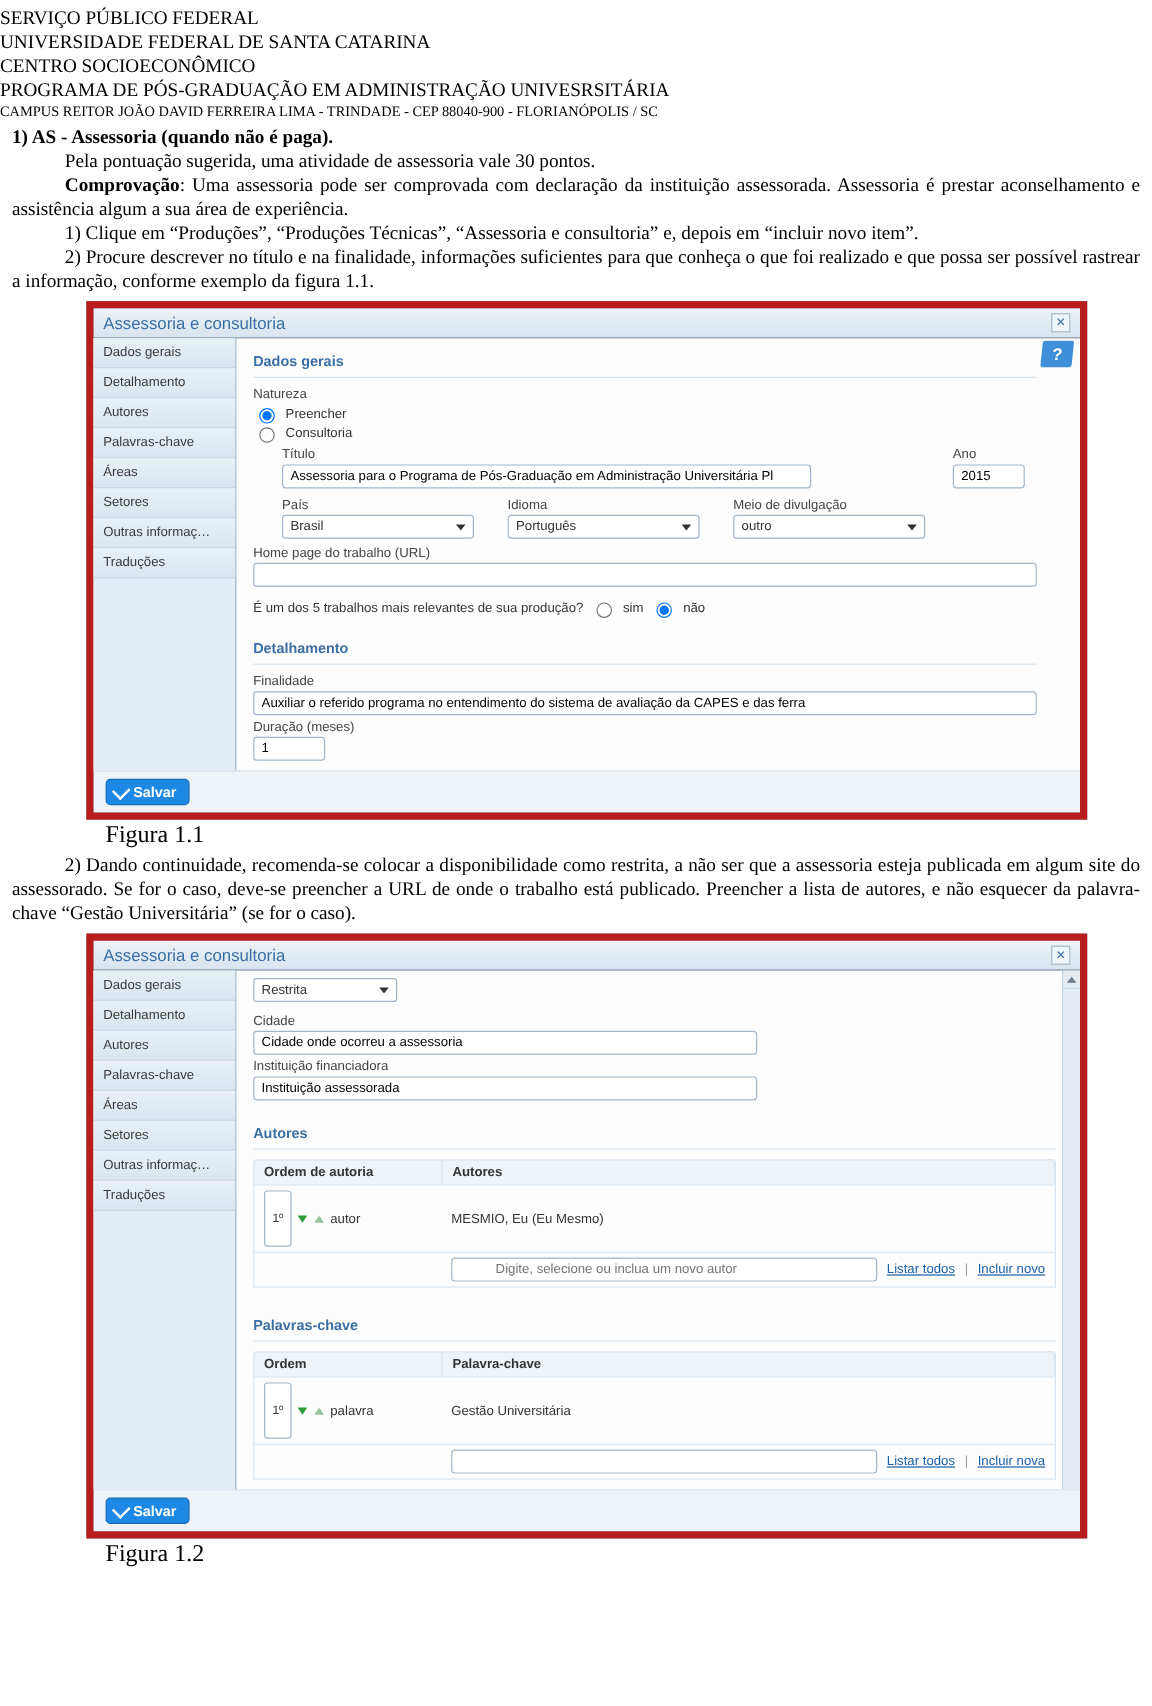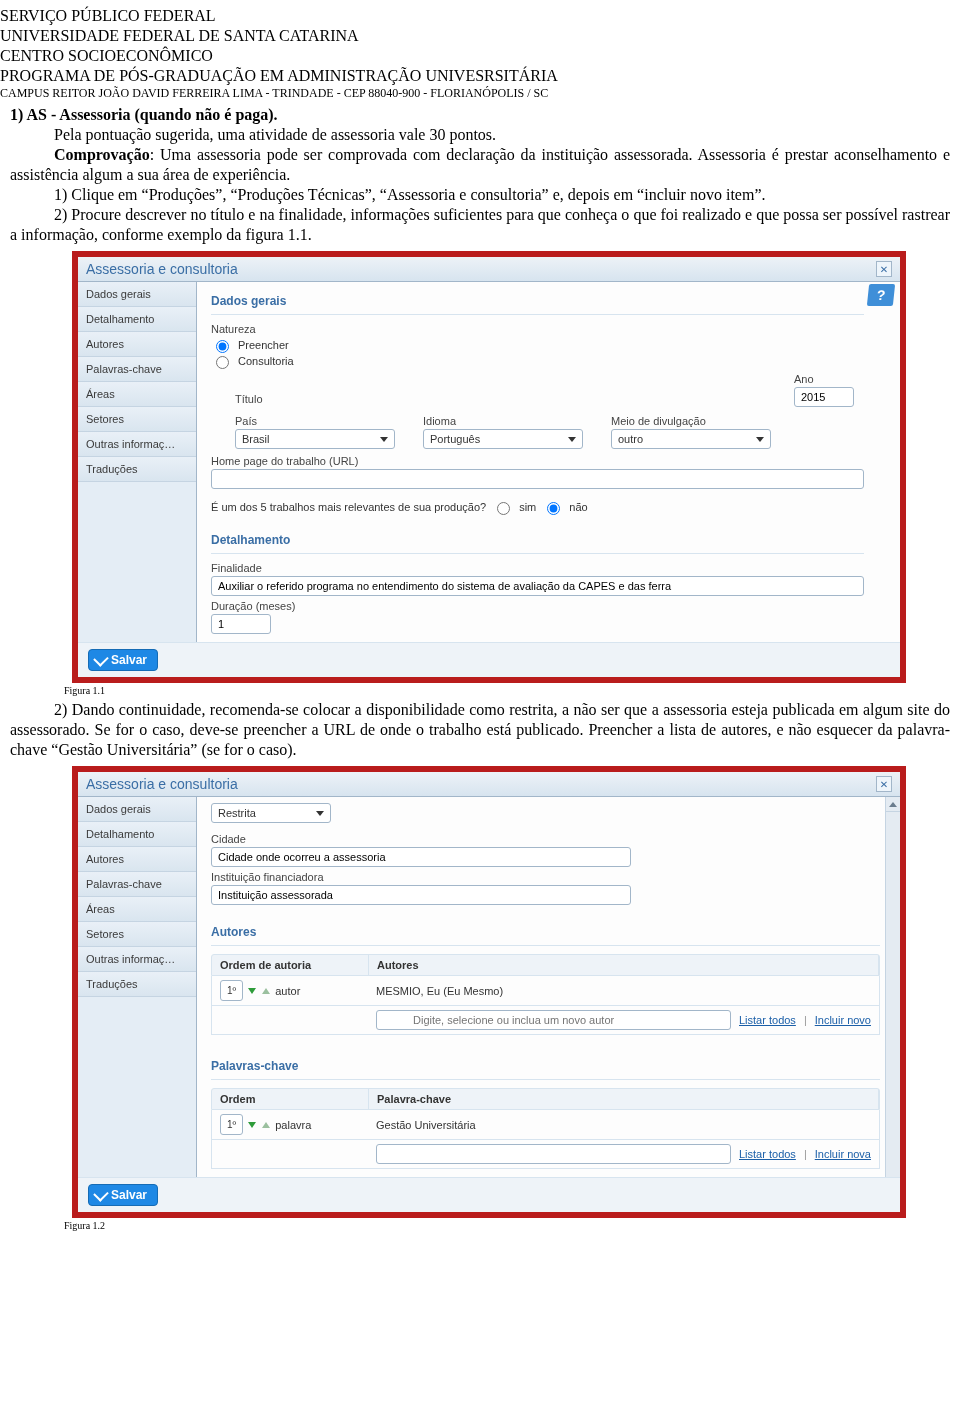--- a/index.html
+++ b/index.html
@@ -200,36 +200,36 @@
     font-size: 11px;
     border: 1px solid #d7e4ef;
     border-top: none;
     align-items: center;
   }
   .table-row > div { padding: 4px 8px; }
   .ord-badge {
     background: #fff;
     border: 1px solid #a2b6c9;
     border-radius: 3px;
-    padding: 4px 6px;
+    padding: 17px 6px;
     font-size: 10px;
   }
   .arrow-green {
     width: 0; height: 0;
     border-left: 4px solid transparent;
     border-right: 4px solid transparent;
     display: inline-block;
     margin: 0 1px;
   }
   .arrow-green.down { border-top: 6px solid #2e9c3a; }
   .arrow-green.up { border-bottom: 6px solid #9bc09f; }
   .link { color: #1b5fa8; text-decoration: underline; font-size: 11px; cursor: pointer; }
   .figure-caption {
-    margin: 2px 0 2px 64px;
-    font-size: 10px;
+    margin: 2px 0 2px 88px;
+    font-size: 20px;
   }
 </style>
 </head>
 <body>
 
 <div class="header">
   <div class="l1">SERVIÇO PÚBLICO FEDERAL</div>
   <div class="l2">UNIVERSIDADE FEDERAL DE SANTA CATARINA</div>
   <div class="l3">CENTRO SOCIOECONÔMICO</div>
   <div class="l4">PROGRAMA DE PÓS-GRADUAÇÃO EM ADMINISTRAÇÃO UNIVESRSITÁRIA</div>
@@ -271,20 +271,21 @@
           <span>Preencher</span>
         </div>
         <div class="radio-row">
           <input type="radio" style="">
           <span>Consultoria</span>
         </div>
 
         <div class="row">
           <div class="col" style="flex:1">
             <div class="form-label">Título</div>
+            <input type="text" class="field" style="width: 100%;" value="Assessoria para o Programa de Pós-Graduação em Administração Universitária Pl">
           </div>
           <div class="col" style="width:70px;margin-left:90px">
             <div class="form-label">Ano</div>
             <input type="text" class="field" style="width: 60px;" value="2015">
           </div>
         </div>
 
         <div class="row" style="margin-top:4px">
           <div class="col" style="width:160px">
             <div class="form-label">País</div>

